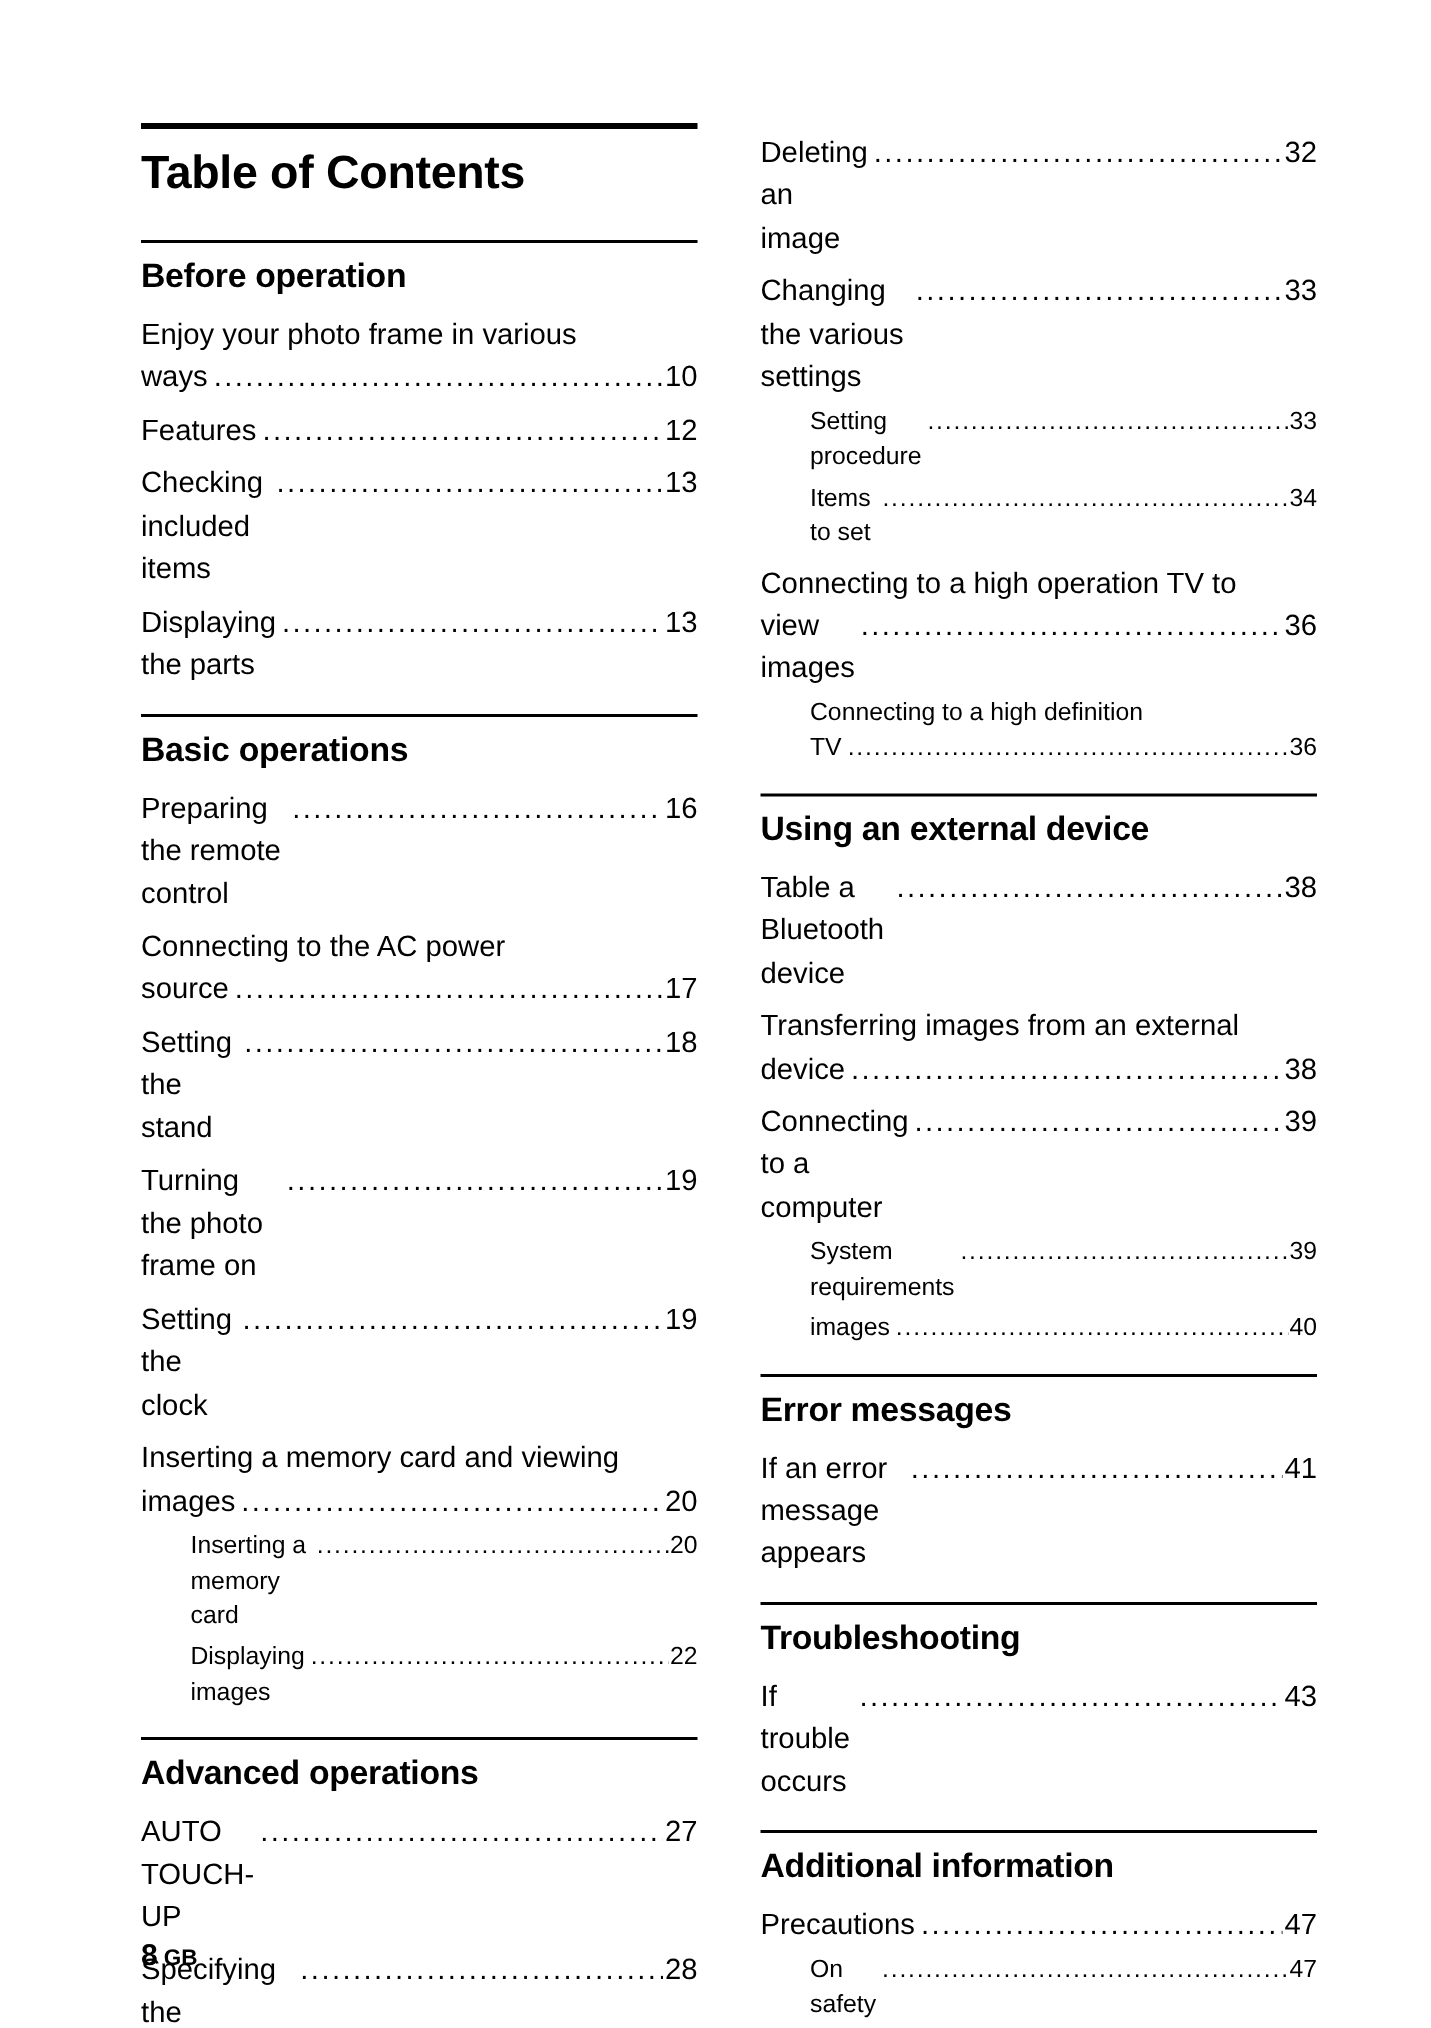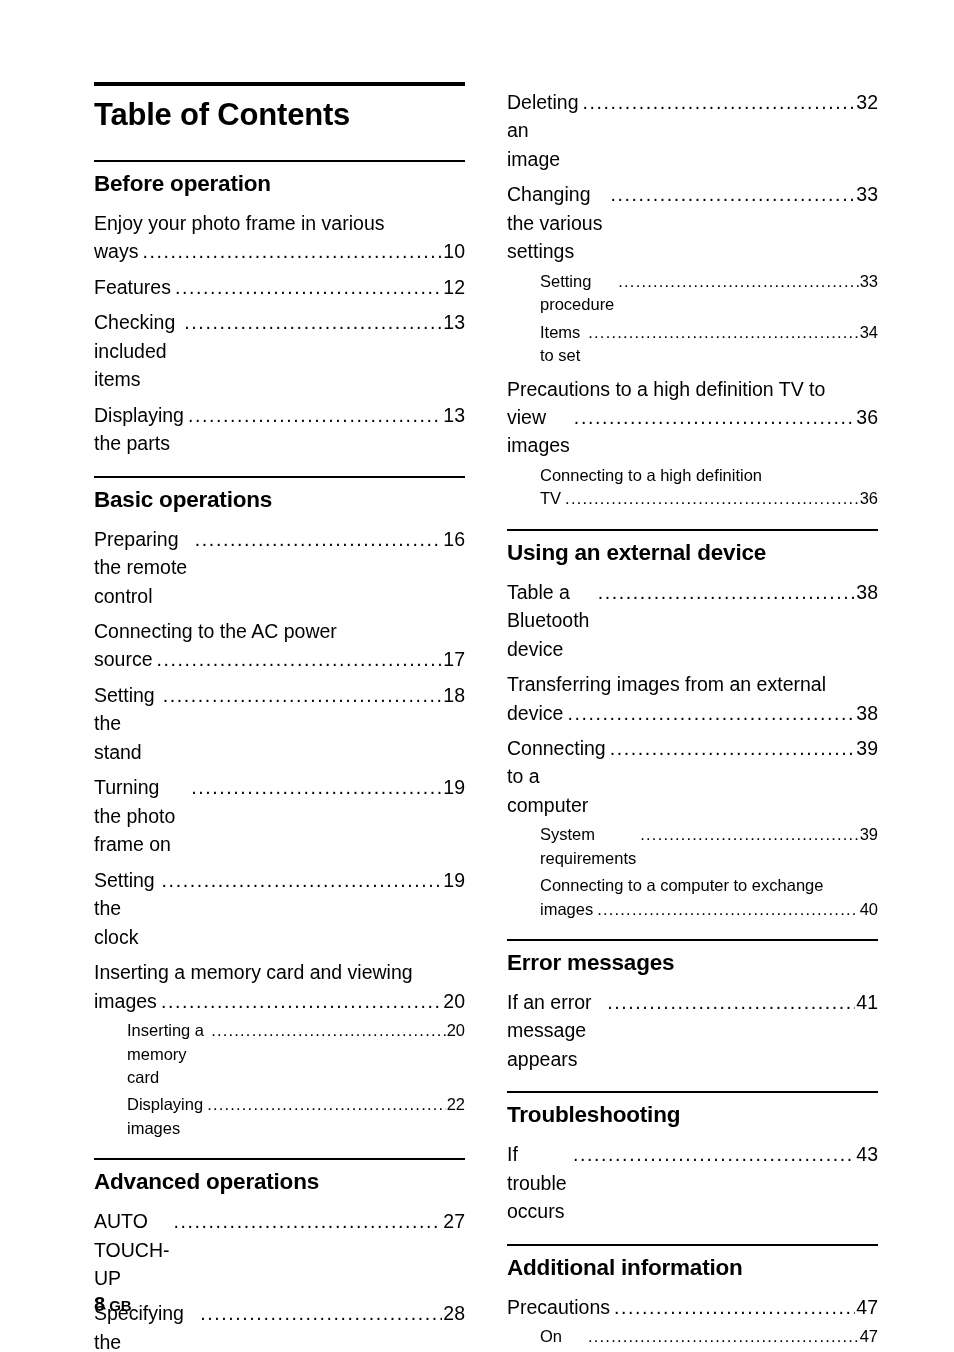--- a/index.html
+++ b/index.html
@@ -286,21 +286,21 @@
               </div>
               <div class="entry sub">
                 <div class="e-row">
                   <span class="e-text">Items to set</span>
                   <span class="e-dots">..........................................................................................</span>
                   <span class="e-num">34</span>
                 </div>
               </div>
               <div class="entry">
                 <div class="e-lead-line">
-                  <span class="e-text">Precautions to a high definition TV to</span>
+                  <span class="e-text">Connecting to a high operation TV to</span>
                 </div>
                 <div class="e-row">
                   <span class="e-text">view images</span>
                   <span class="e-dots">..........................................................................................</span>
                   <span class="e-num">36</span>
                 </div>
               </div>
               <div class="entry sub">
                 <div class="e-lead-line">
                   <span class="e-text">Connecting to a high definition</span>
@@ -341,23 +341,20 @@
                 </div>
               </div>
               <div class="entry sub">
                 <div class="e-row">
                   <span class="e-text">System requirements</span>
                   <span class="e-dots">..........................................................................................</span>
                   <span class="e-num">39</span>
                 </div>
               </div>
               <div class="entry sub">
-                <div class="e-lead-line">
-                  <span class="e-text">Connecting to a computer to exchange</span>
-                </div>
                 <div class="e-row">
                   <span class="e-text">images</span>
                   <span class="e-dots">..........................................................................................</span>
                   <span class="e-num">40</span>
                 </div>
               </div>
             </div>
           </div>
           <div class="section">
             <h2 class="section-title">Error messages</h2>

